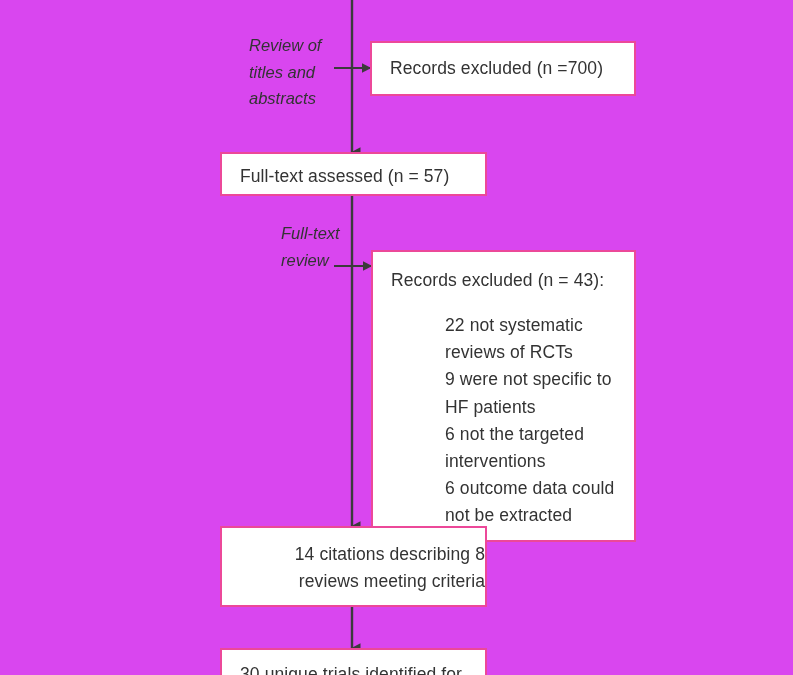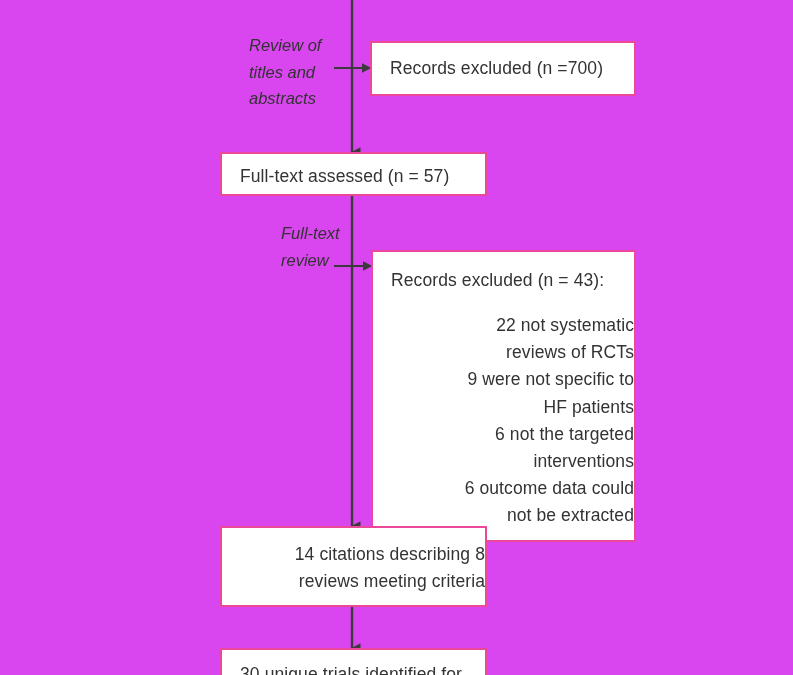--- a/index.html
+++ b/index.html
@@ -65,21 +65,20 @@
   }
   #node-excluded-43 .reason-list {
     margin: 18px 0 0 54px;
     padding: 0;
     list-style: none;
   }
   #node-excluded-43 .reason-list li {
     margin: 0;
     padding: 0;
     white-space: pre-line;
-    text-align: right;
   }
   #node-citations {
     left: 220px;
     top: 526px;
     width: 267px;
     height: 81px;
     padding: 13px 0 0 18px;
     text-align: right;
   }
   #node-unique-trials {

